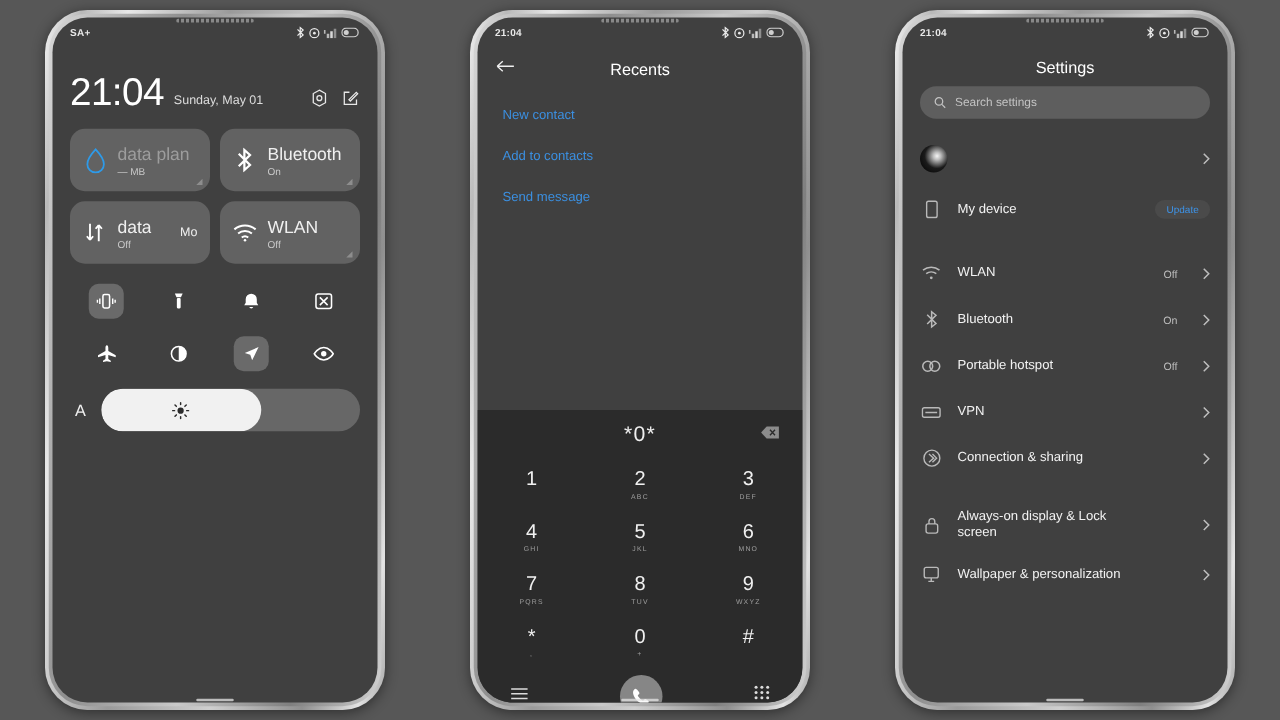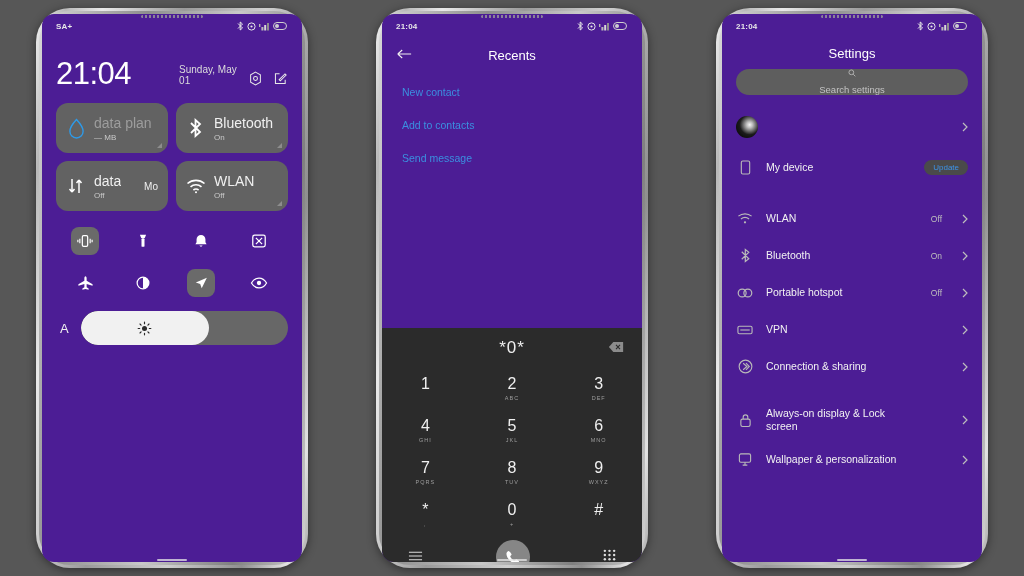--- a/index.html
+++ b/index.html
@@ -23,22 +23,22 @@
     background:linear-gradient(100deg,#f2f2f2 0%,#b9b9b9 8%,#e9e9e9 18%,#9a9a9a 40%,#cfcfcf 62%,#8f8f8f 82%,#e3e3e3 94%,#a8a8a8 100%);
     box-shadow:0 2px 10px rgba(0,0,0,.45);
   }
   .bezel2 {
     position:absolute; left:3px; top:3px; right:3px; bottom:3px;
     border-radius:31px;
     background:linear-gradient(100deg,#d8d8d8,#8e8e8e 30%,#c9c9c9 55%,#7f7f7f 80%,#d2d2d2);
   }
   .screen {
     position:absolute; left:6px; top:6px; right:6px; bottom:6px;
-    border-radius:12px;
-    background:#4c1d95;
+    border-radius:28px;
+    background:#404040;
     overflow:hidden;
     color:#fff;
   }
   .notch-dots{
     position:absolute; top:1px; left:50%; transform:translateX(-50%);
     width:62px; height:3px; border-radius:2px;
     background:repeating-linear-gradient(90deg,#9a9a9a 0 2px, transparent 2px 4px);
     opacity:.8;
   }
   .home-pill{
@@ -52,21 +52,21 @@
     padding:0 14px; font-size:8px; color:#e8e8e8; letter-spacing:.2px;
   }
   .sb-left { font-weight:700; font-size:8px; }
   .sb-right { display:flex; align-items:center; gap:3px; }
   .sb-right svg { display:block; }
 
   
   .cc { padding:6px 14px 0; position:relative; height:100%; }
   .clockrow { display:flex; align-items:flex-end; gap:8px; margin-top:14px; }
   .clock { font-size:31px; font-weight:300; line-height:1; letter-spacing:-.5px; color:#fff; }
-  .datetxt { font-size:10px; color:#dcdcdc; padding-bottom:3px;margin-left:40px; }
+  .datetxt { font-size:10px; color:#dcdcdc; padding-bottom:3px; }
   .clockicons { margin-left:auto; display:flex; gap:10px; padding-bottom:3px; }
   .clockicons svg { display:block; }
 
   .tiles { display:grid; grid-template-columns:1fr 1fr; gap:8px; margin-top:14px; }
   .tile {
     background:#626262; border-radius:12px; height:50px;
     display:flex; align-items:center; gap:8px; padding:0 10px; position:relative;
     overflow:hidden;
   }
   .tile .tico { flex:0 0 auto; width:20px; display:flex; align-items:center; justify-content:center; }
@@ -116,21 +116,21 @@
   .key .kd { font-size:16px; color:#f0f0f0; font-weight:300; line-height:1; }
   .key .ks { font-size:5.5px; color:#9e9e9e; letter-spacing:1px; margin-top:3px; height:7px; }
   .dl-bottom { display:flex; align-items:center; justify-content:space-between; padding:4px 26px 8px; position:relative; }
   .callbtn { width:34px; height:34px; border-radius:50%; background:#868686; display:flex; align-items:center; justify-content:center; }
 
   
   .settings { height:100%; display:flex; flex-direction:column; }
   .st-title { text-align:center; font-size:13px; padding:8px 0 8px; color:#fff; }
   .searchbar {
     margin:0 14px 10px; height:26px; border-radius:13px; background:#5e5e5e;
-    display:flex; align-items:center; gap:7px; padding:0 11px;flex-direction:column;
+    display:flex; align-items:center; gap:7px; padding:0 11px;
   }
   .searchbar .sph { font-size:9.5px; color:#c3c3c3; }
   .st-list { flex:1; overflow:hidden; }
   .st-row { display:flex; align-items:center; gap:12px; padding:0 14px; height:37px; }
   .st-row .ricon { width:18px; height:18px; display:flex; align-items:center; justify-content:center; flex:0 0 18px; }
   .st-row .rlabel { font-size:10.5px; color:#f2f2f2; line-height:1.25; }
   .st-row .rsub { font-size:7.5px; color:#b4b4b4; margin-top:2px; }
   .st-row .rvalue { margin-left:auto; font-size:8.5px; color:#bdbdbd; }
   .st-row .rchev { margin-left:8px; }
   .st-row.account { height:44px; }

